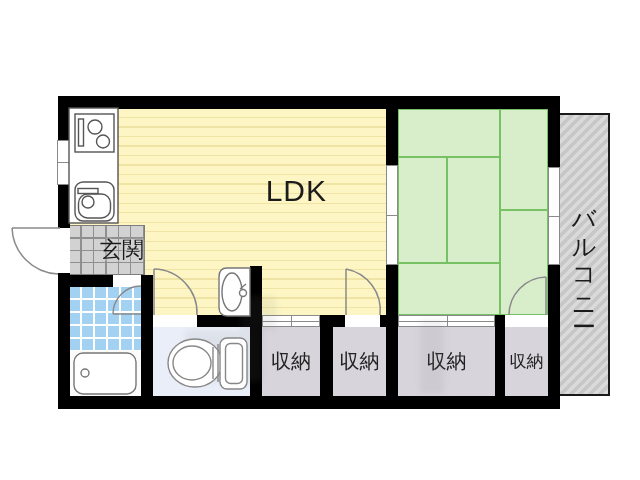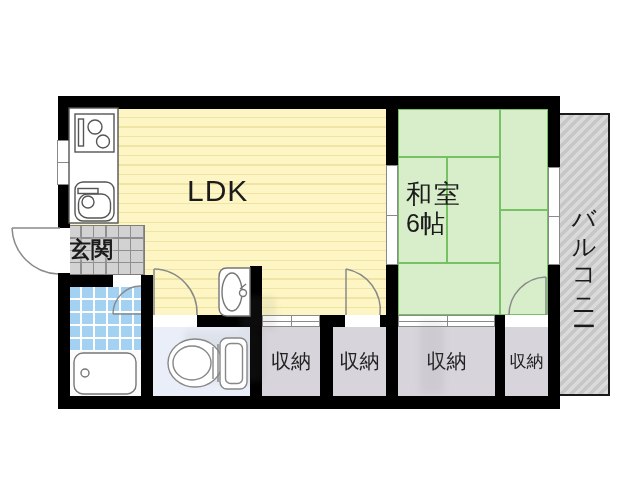--- a/index.html
+++ b/index.html
@@ -15,31 +15,31 @@
   .tatami{position:absolute;background:var(--tatami,#d8edca);box-shadow:inset 0 0 0 1px var(--tatami_line,#76c164);}
   .tatami-line{position:absolute;background:var(--tatami_line,#76c164);}
   .balcony{position:absolute;background:var(--balcony,#d2d2d2);
     background-image:repeating-linear-gradient(135deg,#c7c7c7 0 3.5px,#dadada 3.5px 7px);
     border-top:2px solid #1a1a1a;border-right:2px solid #1a1a1a;border-bottom:2px solid #1a1a1a;
     box-sizing:border-box;display:flex;align-items:center;justify-content:center;}
   .balcony-label{writing-mode:vertical-rl;text-orientation:upright;font-size:24px;letter-spacing:3px;color:#1b1b1b;}
   .genkan{position:absolute;background:var(--genkan_tile,#d2d2d2);border:1px solid #7d7d7d;box-sizing:border-box;
     background-image:repeating-linear-gradient(90deg,transparent 0 11px,#8f8f8f 11px 12.5px),
                      repeating-linear-gradient(180deg,transparent 0 11px,#8f8f8f 11px 12.5px);
-    display:flex;align-items:center;justify-content:flex-start;font-weight:bold;}
+    display:flex;align-items:center;justify-content:flex-end;}
   .genkan-label{font-size:22px;text-shadow:0 0 3px #d2d2d2,0 0 3px #d2d2d2;}
   .bath-tile{position:absolute;background:var(--bath_tile,#a3d1f2);
     background-image:repeating-linear-gradient(90deg,transparent 0 11px,#fff 11px 13px),
                      repeating-linear-gradient(180deg,transparent 0 11px,#fff 11px 13px);}
   .bath-lower{position:absolute;background:#fbfbfb;}
   .toilet-floor{position:absolute;background:var(--toilet_floor,#e9eef8);}
   .closet{position:absolute;background:var(--closet_floor,#d8d4dc);display:flex;align-items:center;justify-content:center;}
   .closet-label{font-size:20px;color:#222;}
   .closet-label.small{font-size:17px;}
-  .room-label{position:absolute;text-align:left;line-height:1.12;}
+  .room-label{position:absolute;text-align:right;line-height:1.12;}
   .ldk-name{font-size:30px;letter-spacing:1px;}
   .ldk-size{font-size:27px;}
   .wa-name{font-size:26px;letter-spacing:2px;}
   .wa-size{font-size:25px;}
   .fixtures{position:absolute;left:0;top:0;}
   .wm{position:absolute;background:#777;opacity:0.10;filter:blur(3px);border-radius:4px;}
 </style>
 </head>
 <body>
 
@@ -195,18 +195,14 @@
 
     <g stroke="#777" stroke-width="1.4" fill="#ffffff">
       <rect x="74" y="353" width="62" height="41" rx="9"></rect>
       <circle cx="85" cy="373" r="4"></circle>
     </g>
   </svg>
 
   <div class="room-label" style="left:187px;top:174px;width:140px;">
     <div class="ldk-name">LDK</div>
   </div>
-  <div class="room-label" style="left:406px;top:180px;width:135px;">
-    <div class="wa-name">和室</div>
-    <div class="wa-size">6帖</div>
-  </div>
 
 </div>
 
 </body></html>

